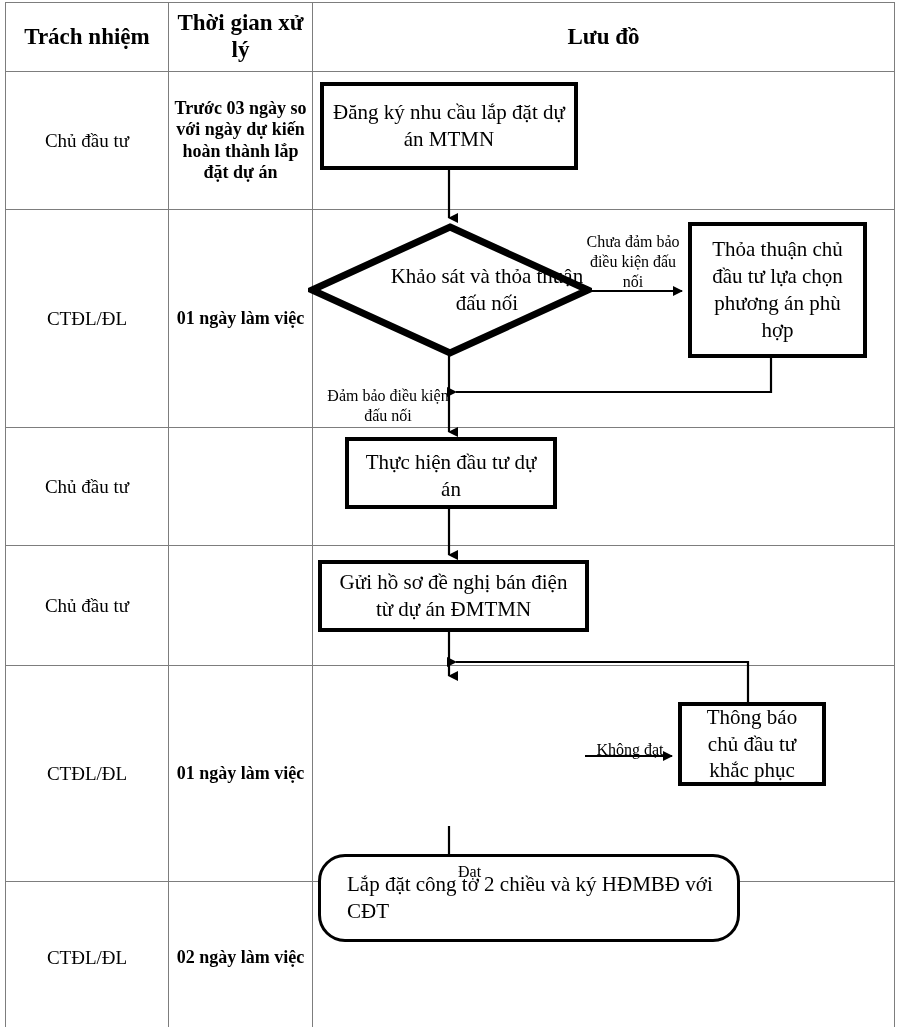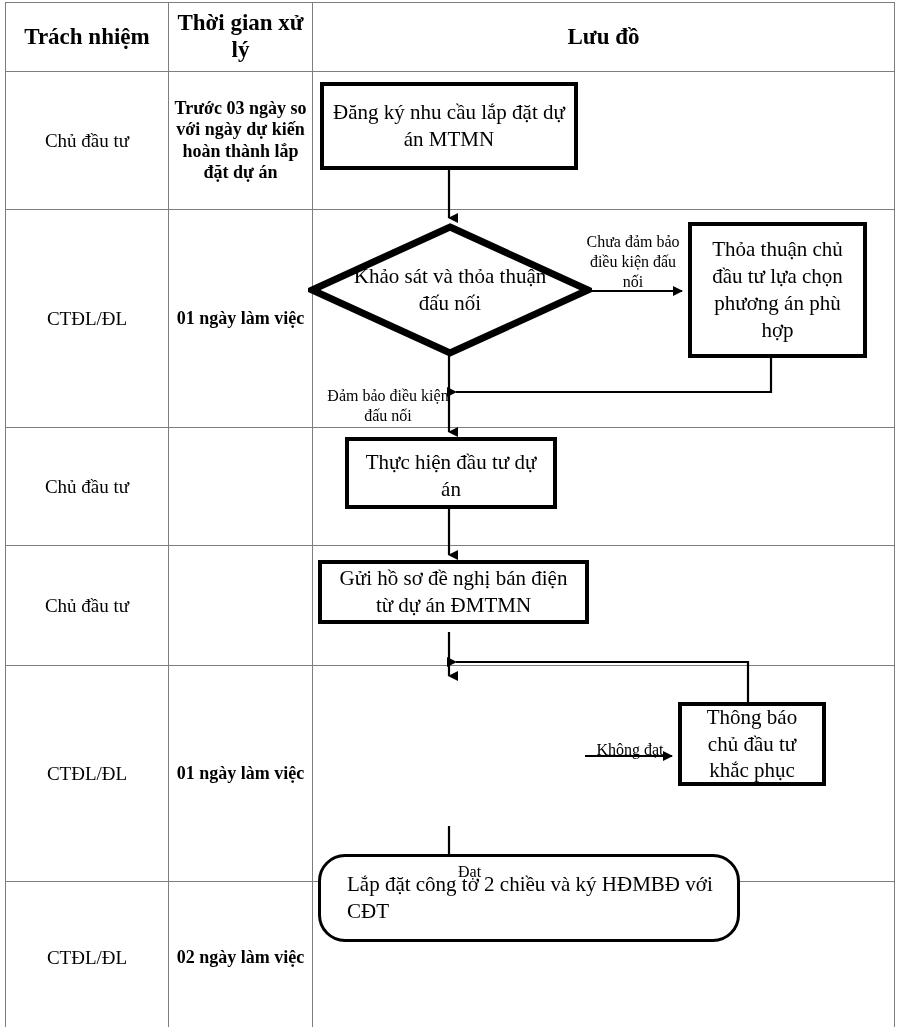--- a/index.html
+++ b/index.html
@@ -90,21 +90,21 @@
     position: absolute;
   }
   .diamond-wrap svg { display: block; }
   .diamond-label {
     position: absolute;
     left: 0; top: 0;
     width: 100%;
     height: 100%;
     display: flex;
     align-items: center;
-    justify-content: center;
+    justify-content: flex-end;
     text-align: center;
     font-size: 21px;
     line-height: 1.3;
   }
   .diamond-label span { display: block; width: 74%; }
 
   
   .elabel {
     position: absolute;
     font-size: 16px;
@@ -197,21 +197,21 @@
   </div>
 
   <div class="pbox" style="left:688px; top:222px; width:179px; height:136px;">
     <span>Thỏa thuận chủ đầu tư lựa chọn phương án phù hợp</span>
   </div>
 
   <div class="pbox" style="left:345px; top:437px; width:212px; height:72px;align-items:flex-end;">
     <span>Thực hiện đầu tư dự án</span>
   </div>
 
-  <div class="pbox" style="left:318px; top:560px; width:271px; height:64px;">
+  <div class="pbox" style="left:318px; top:560px; width:271px; height:72px;">
     <span>Gửi hồ sơ đề nghị bán điện từ dự án ĐMTMN</span>
   </div>
 
   <div class="pbox" style="left:678px; top:702px; width:148px; height:84px;">
     <span>Thông báo chủ đầu tư khắc phục</span>
   </div>
 
   <div class="pbox thin leftal" style="left:318px; top:854px; width:422px; height:88px;border-radius:27px;">
     <span>Lắp đặt công tơ 2 chiều và ký HĐMBĐ với CĐT</span>
   </div>

